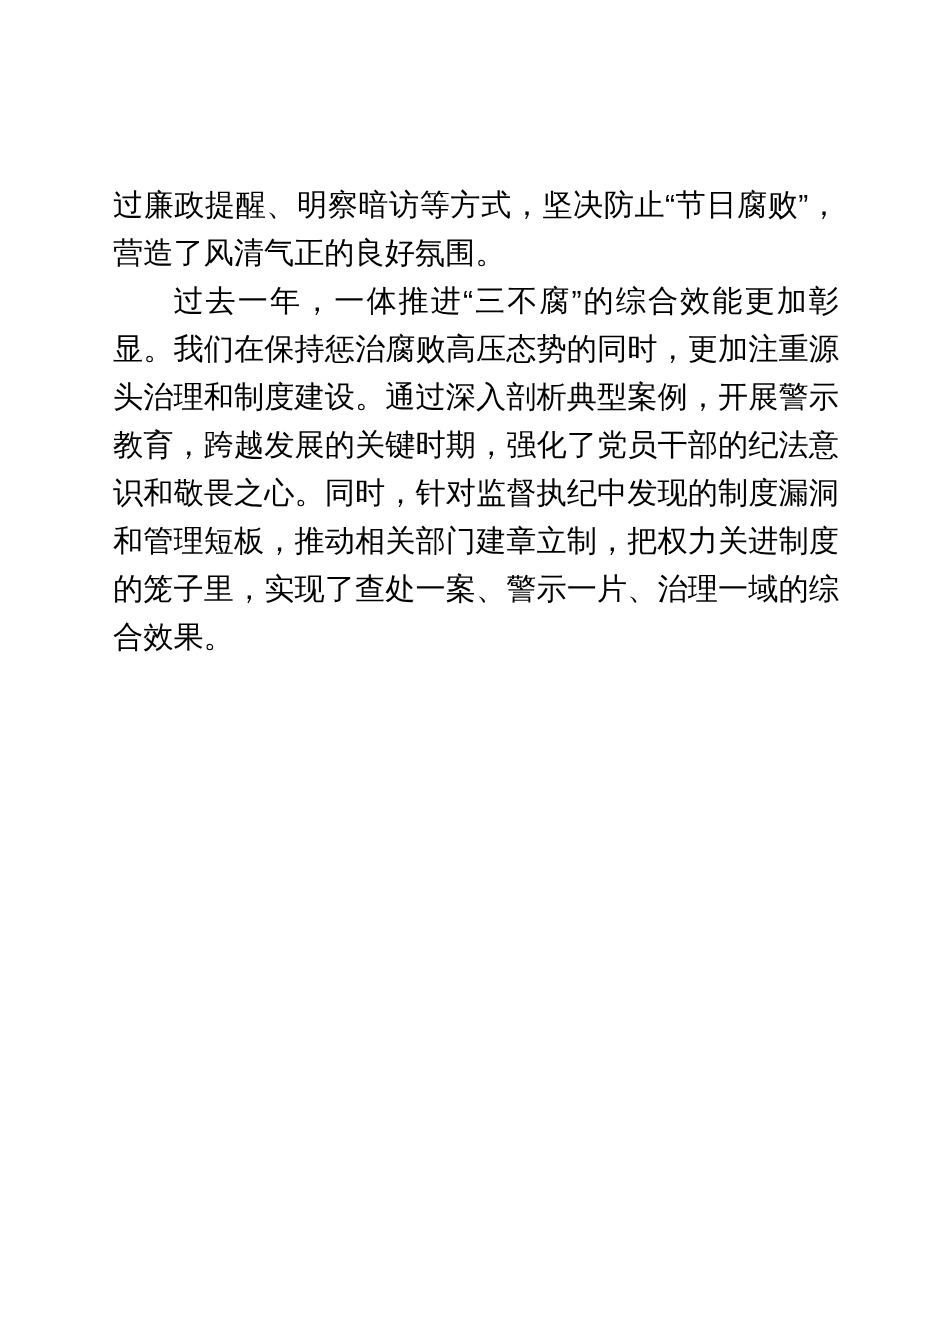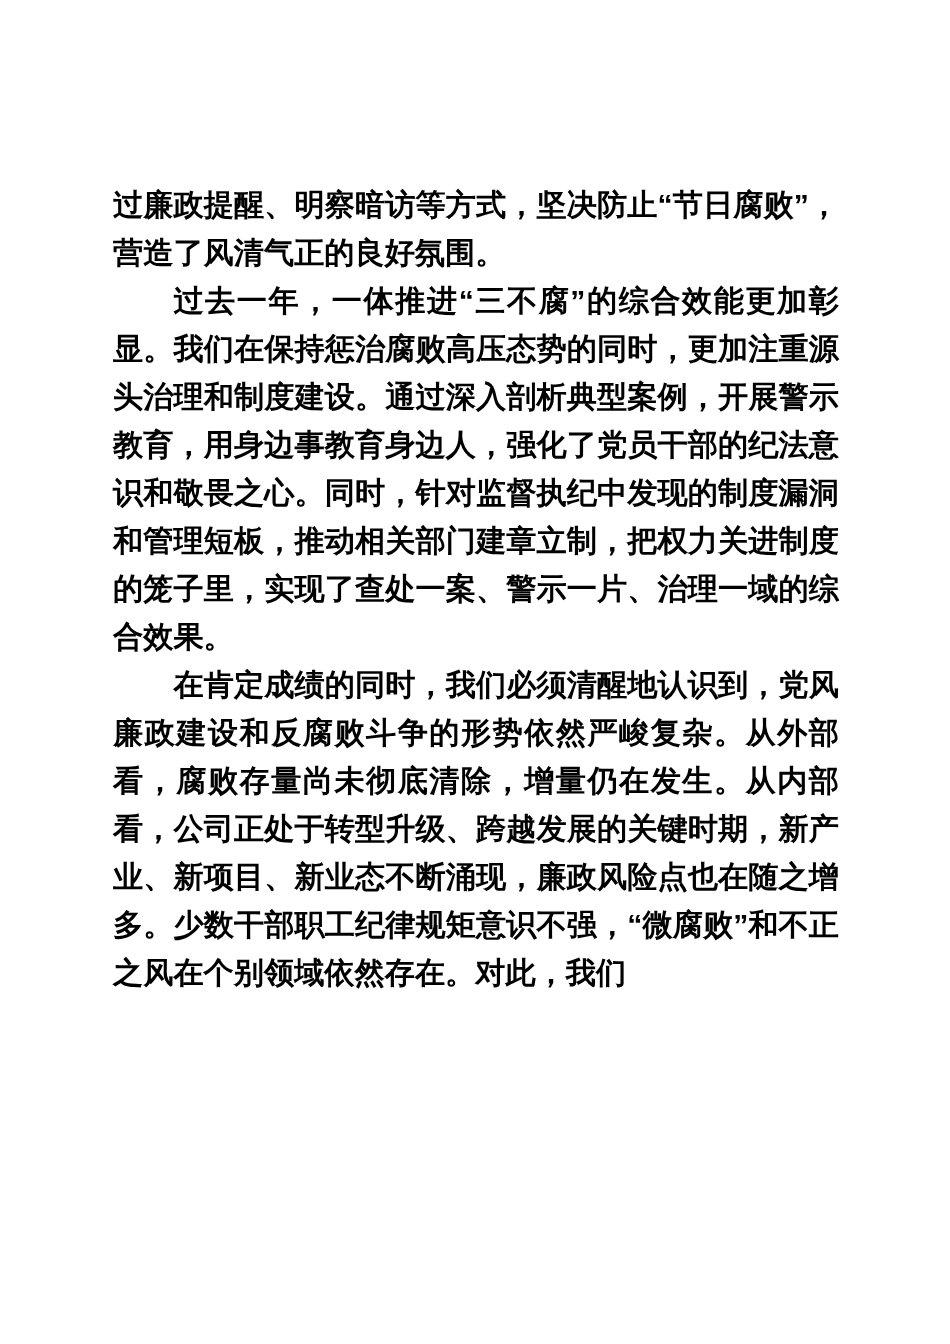--- a/index.html
+++ b/index.html
@@ -29,30 +29,29 @@
   .para {
     margin: 0;
     padding: 0;
     font-size: 30.2px;
     line-height: 48px;
     color: #000000;
     text-align: justify;
     text-justify: inter-character;
     text-align-last: left;
     letter-spacing: 0px;
-    font-weight: 700;
+    font-weight: 400;
     word-break: break-all;
     white-space: normal;
   }
   .para.indent {
     text-indent: 60.4px;
   }
 </style>
 </head>
 <body>
 
 <div class="page">
   <div class="text-body">
     <p class="para">过廉政提醒、明察暗访等方式，坚决防止“节日腐败”，营造了风清气正的良好氛围。</p>
-    <p class="para indent">过去一年，一体推进“三不腐”的综合效能更加彰显。我们在保持惩治腐败高压态势的同时，更加注重源头治理和制度建设。通过深入剖析典型案例，开展警示教育，用身边事教育身边人，强化了党员干部的纪法意识和敬畏之心。同时，针对监督执纪中发现的制度漏洞和管理短板，推动相关部门建章立制，把权力关进制度的笼子里，实现了查处一案、警示一片、治理一域的综合效果。</p>
-    <p class="para indent">在肯定成绩的同时，我们必须清醒地认识到，党风廉政建设和反腐败斗争的形势依然严峻复杂。从外部看，腐败存量尚未彻底清除，增量仍在发生。从内部看，公司正处于转型升级、跨越发展的关键时期，新产业、新项目、新业态不断涌现，廉政风险点也在随之增多。少数干部职工纪律规矩意识不强，“微腐败”和不正之风在个别领域依然存在。对此，我们</p>
+    <p class="para indent">过去一年，一体推进“三不腐”的综合效能更加彰显。我们在保持惩治腐败高压态势的同时，更加注重源头治理和制度建设。通过深入剖析典型案例，开展警示教育，跨越发展的关键时期，强化了党员干部的纪法意识和敬畏之心。同时，针对监督执纪中发现的制度漏洞和管理短板，推动相关部门建章立制，把权力关进制度的笼子里，实现了查处一案、警示一片、治理一域的综合效果。</p>
   </div>
 </div>
 
 </body></html>

